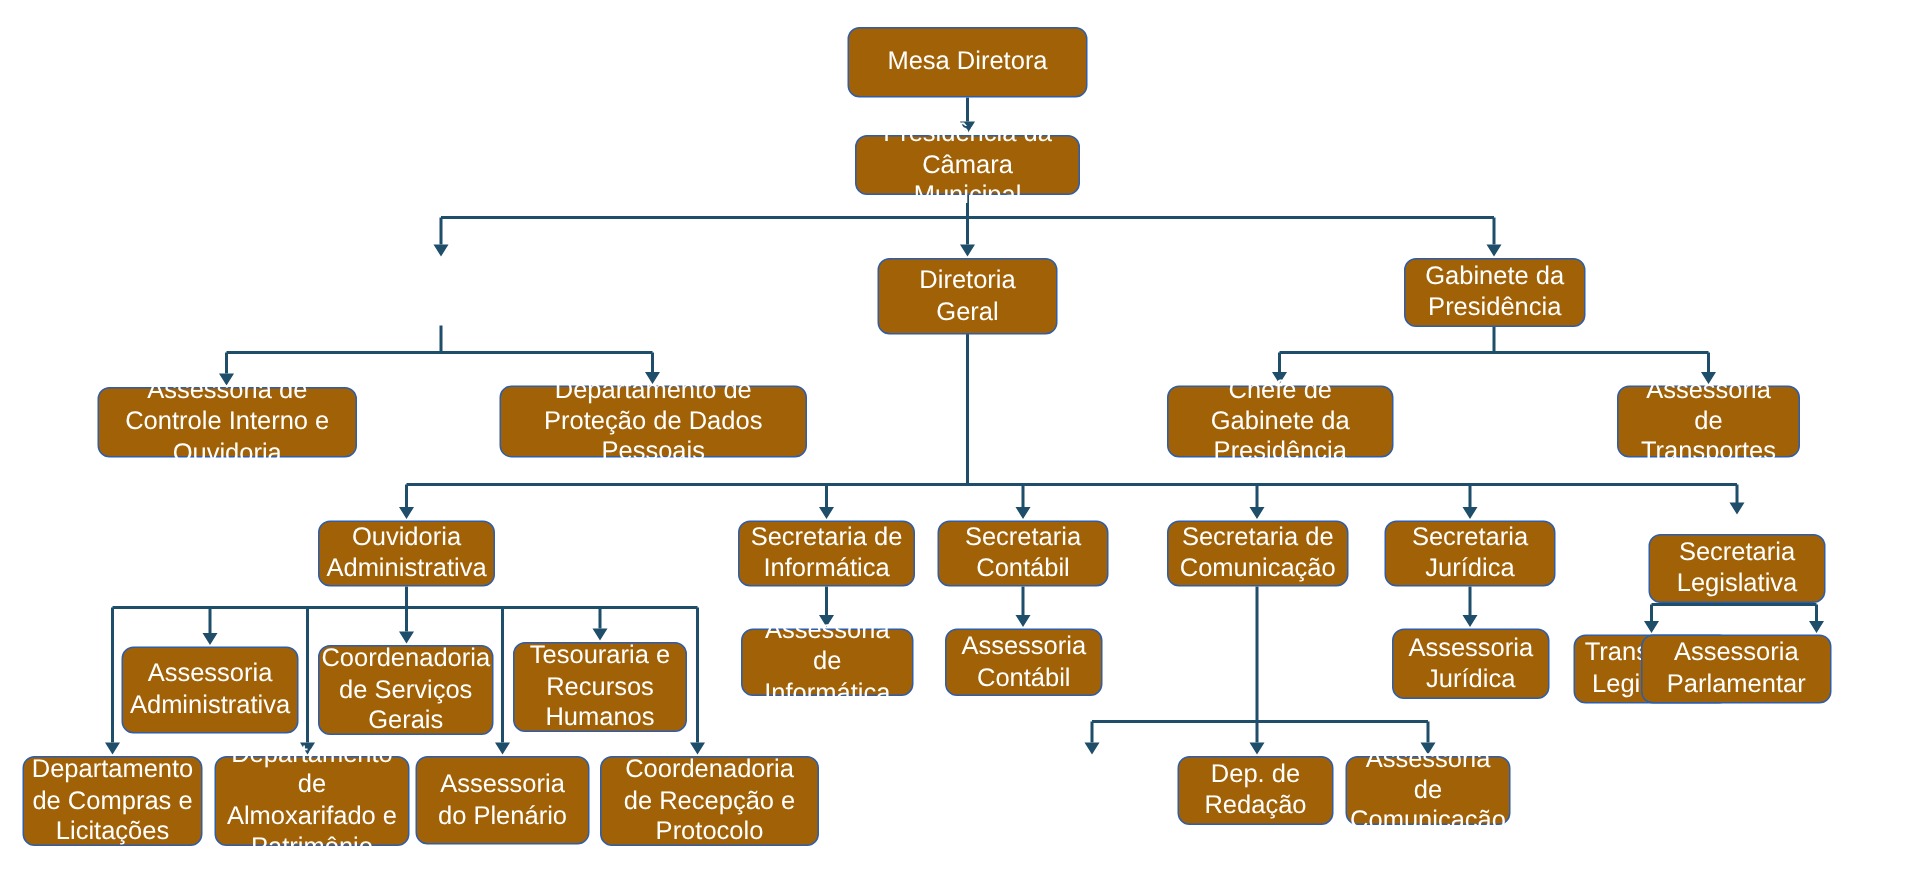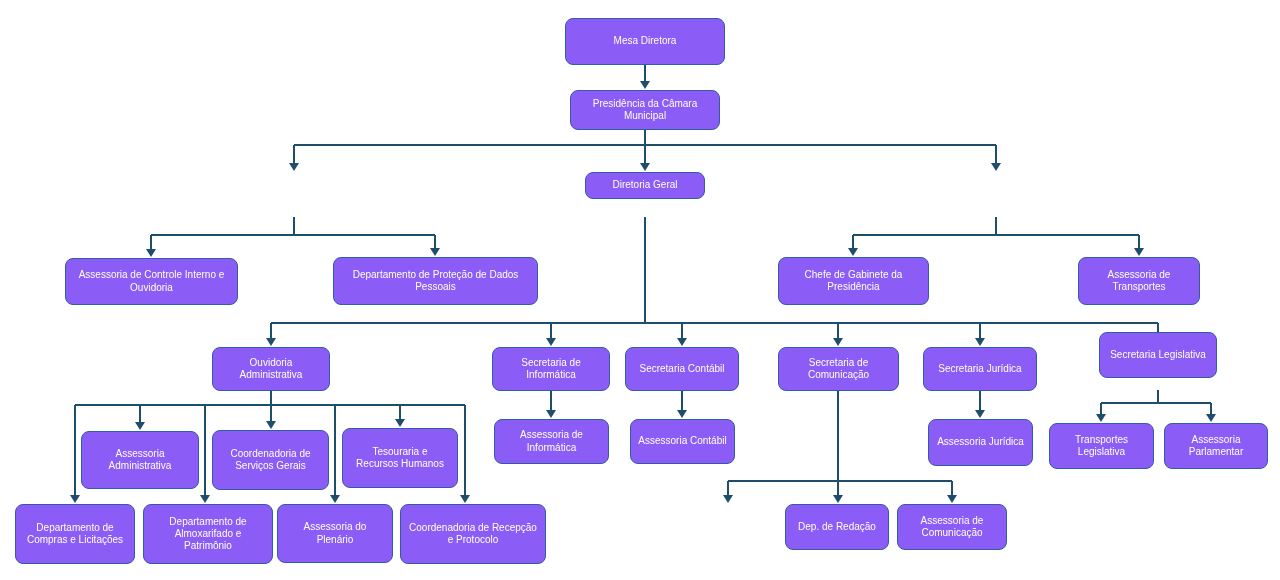--- a/index.html
+++ b/index.html
@@ -1,22 +1,22 @@
 <!DOCTYPE html>
 <html><head>
 <meta charset="utf-8">
 <style>
   html,body{margin:0;padding:0;background:#ffffff;}
   .stage{position:relative;width:1280px;height:580px;background:#ffffff;
          font-family:"Liberation Sans",sans-serif;overflow:hidden;}
   .connectors{position:absolute;left:0;top:0;}
-  .node{position:absolute;box-sizing:border-box;background:#8b5cf6;
+  .node{position:absolute;box-sizing:border-box;background:#a16207;
         border:1.5px solid #2F5DA8;border-radius:8px;color:#ffffff;
         display:flex;align-items:center;justify-content:center;
-        text-align:center;font-size:10px;line-height:1.22;padding:2px 7px;}
+        text-align:center;font-size:17px;line-height:1.22;padding:2px 7px;}
 </style>
 </head>
 <body>
 
 <div class="stage">
 
   <svg class="connectors" width="1280" height="580" viewBox="0 0 1280 580">
 
     <path d="M645 65 V81
              M645 130 V163
@@ -67,42 +67,43 @@
              M723 495 L733 495 L728 503 Z
              M833 495 L843 495 L838 503 Z
              M947 495 L957 495 L952 503 Z
              M1096 414 L1106 414 L1101 422 Z
              M1206 414 L1216 414 L1211 422 Z" fill="#1F4E6B" stroke="none"></path>
   </svg>
 
   <div class="node" style="left:565px;top:18px;width:160px;height:47px">Mesa Diretora</div>
   <div class="node" style="left:570px;top:90px;width:150px;height:40px">Presidência da Câmara Municipal</div>
 
-  <div class="node" style="left:585px;top:172px;width:120px;height:27px">Diretoria Geral</div>
+  <div class="node" style="left:585px;top:172px;width:120px;height:51px">Diretoria Geral</div>
+  <div class="node" style="left:936px;top:172px;width:121px;height:46px">Gabinete da Presidência</div>
 
   <div class="node" style="left:65px;top:258px;width:173px;height:47px">Assessoria de Controle Interno e Ouvidoria</div>
   <div class="node" style="left:333px;top:257px;width:205px;height:48px">Departamento de Proteção de Dados Pessoais</div>
   <div class="node" style="left:778px;top:257px;width:151px;height:48px">Chefe de Gabinete da Presidência</div>
   <div class="node" style="left:1078px;top:257px;width:122px;height:48px">Assessoria de Transportes</div>
 
   <div class="node" style="left:212px;top:347px;width:118px;height:44px">Ouvidoria Administrativa</div>
   <div class="node" style="left:492px;top:347px;width:118px;height:44px">Secretaria de Informática</div>
   <div class="node" style="left:625px;top:347px;width:114px;height:44px">Secretaria Contábil</div>
   <div class="node" style="left:778px;top:347px;width:121px;height:44px">Secretaria de Comunicação</div>
   <div class="node" style="left:923px;top:347px;width:114px;height:44px">Secretaria Jurídica</div>
-  <div class="node" style="left:1099px;top:332px;width:118px;height:46px">Secretaria Legislativa</div>
+  <div class="node" style="left:1099px;top:356px;width:118px;height:46px">Secretaria Legislativa</div>
 
   <div class="node" style="left:81px;top:431px;width:118px;height:58px">Assessoria Administrativa</div>
   <div class="node" style="left:212px;top:430px;width:117px;height:60px">Coordenadoria de Serviços Gerais</div>
   <div class="node" style="left:342px;top:428px;width:116px;height:60px">Tesouraria e Recursos Humanos</div>
   <div class="node" style="left:494px;top:419px;width:115px;height:45px">Assessoria de Informática</div>
   <div class="node" style="left:630px;top:419px;width:105px;height:45px">Assessoria Contábil</div>
   <div class="node" style="left:928px;top:419px;width:105px;height:47px">Assessoria Jurídica</div>
   <div class="node" style="left:1049px;top:423px;width:105px;height:46px">Transportes Legislativa</div>
-  <div class="node" style="left:1164px;top:423px;width:104px;height:46px">Assessoria Parlamentar</div>
+  <div class="node" style="left:1094px;top:423px;width:127px;height:46px">Assessoria Parlamentar</div>
 
   <div class="node" style="left:15px;top:504px;width:120px;height:60px">Departamento de Compras e Licitações</div>
   <div class="node" style="left:143px;top:504px;width:130px;height:60px">Departamento de Almoxarifado e Patrimônio</div>
   <div class="node" style="left:277px;top:504px;width:116px;height:59px">Assessoria do Plenário</div>
   <div class="node" style="left:400px;top:504px;width:146px;height:60px">Coordenadoria de Recepção e Protocolo</div>
   <div class="node" style="left:785px;top:504px;width:104px;height:46px">Dep. de Redação</div>
   <div class="node" style="left:897px;top:504px;width:110px;height:46px">Assessoria de Comunicação</div>
 
 </div>
 

